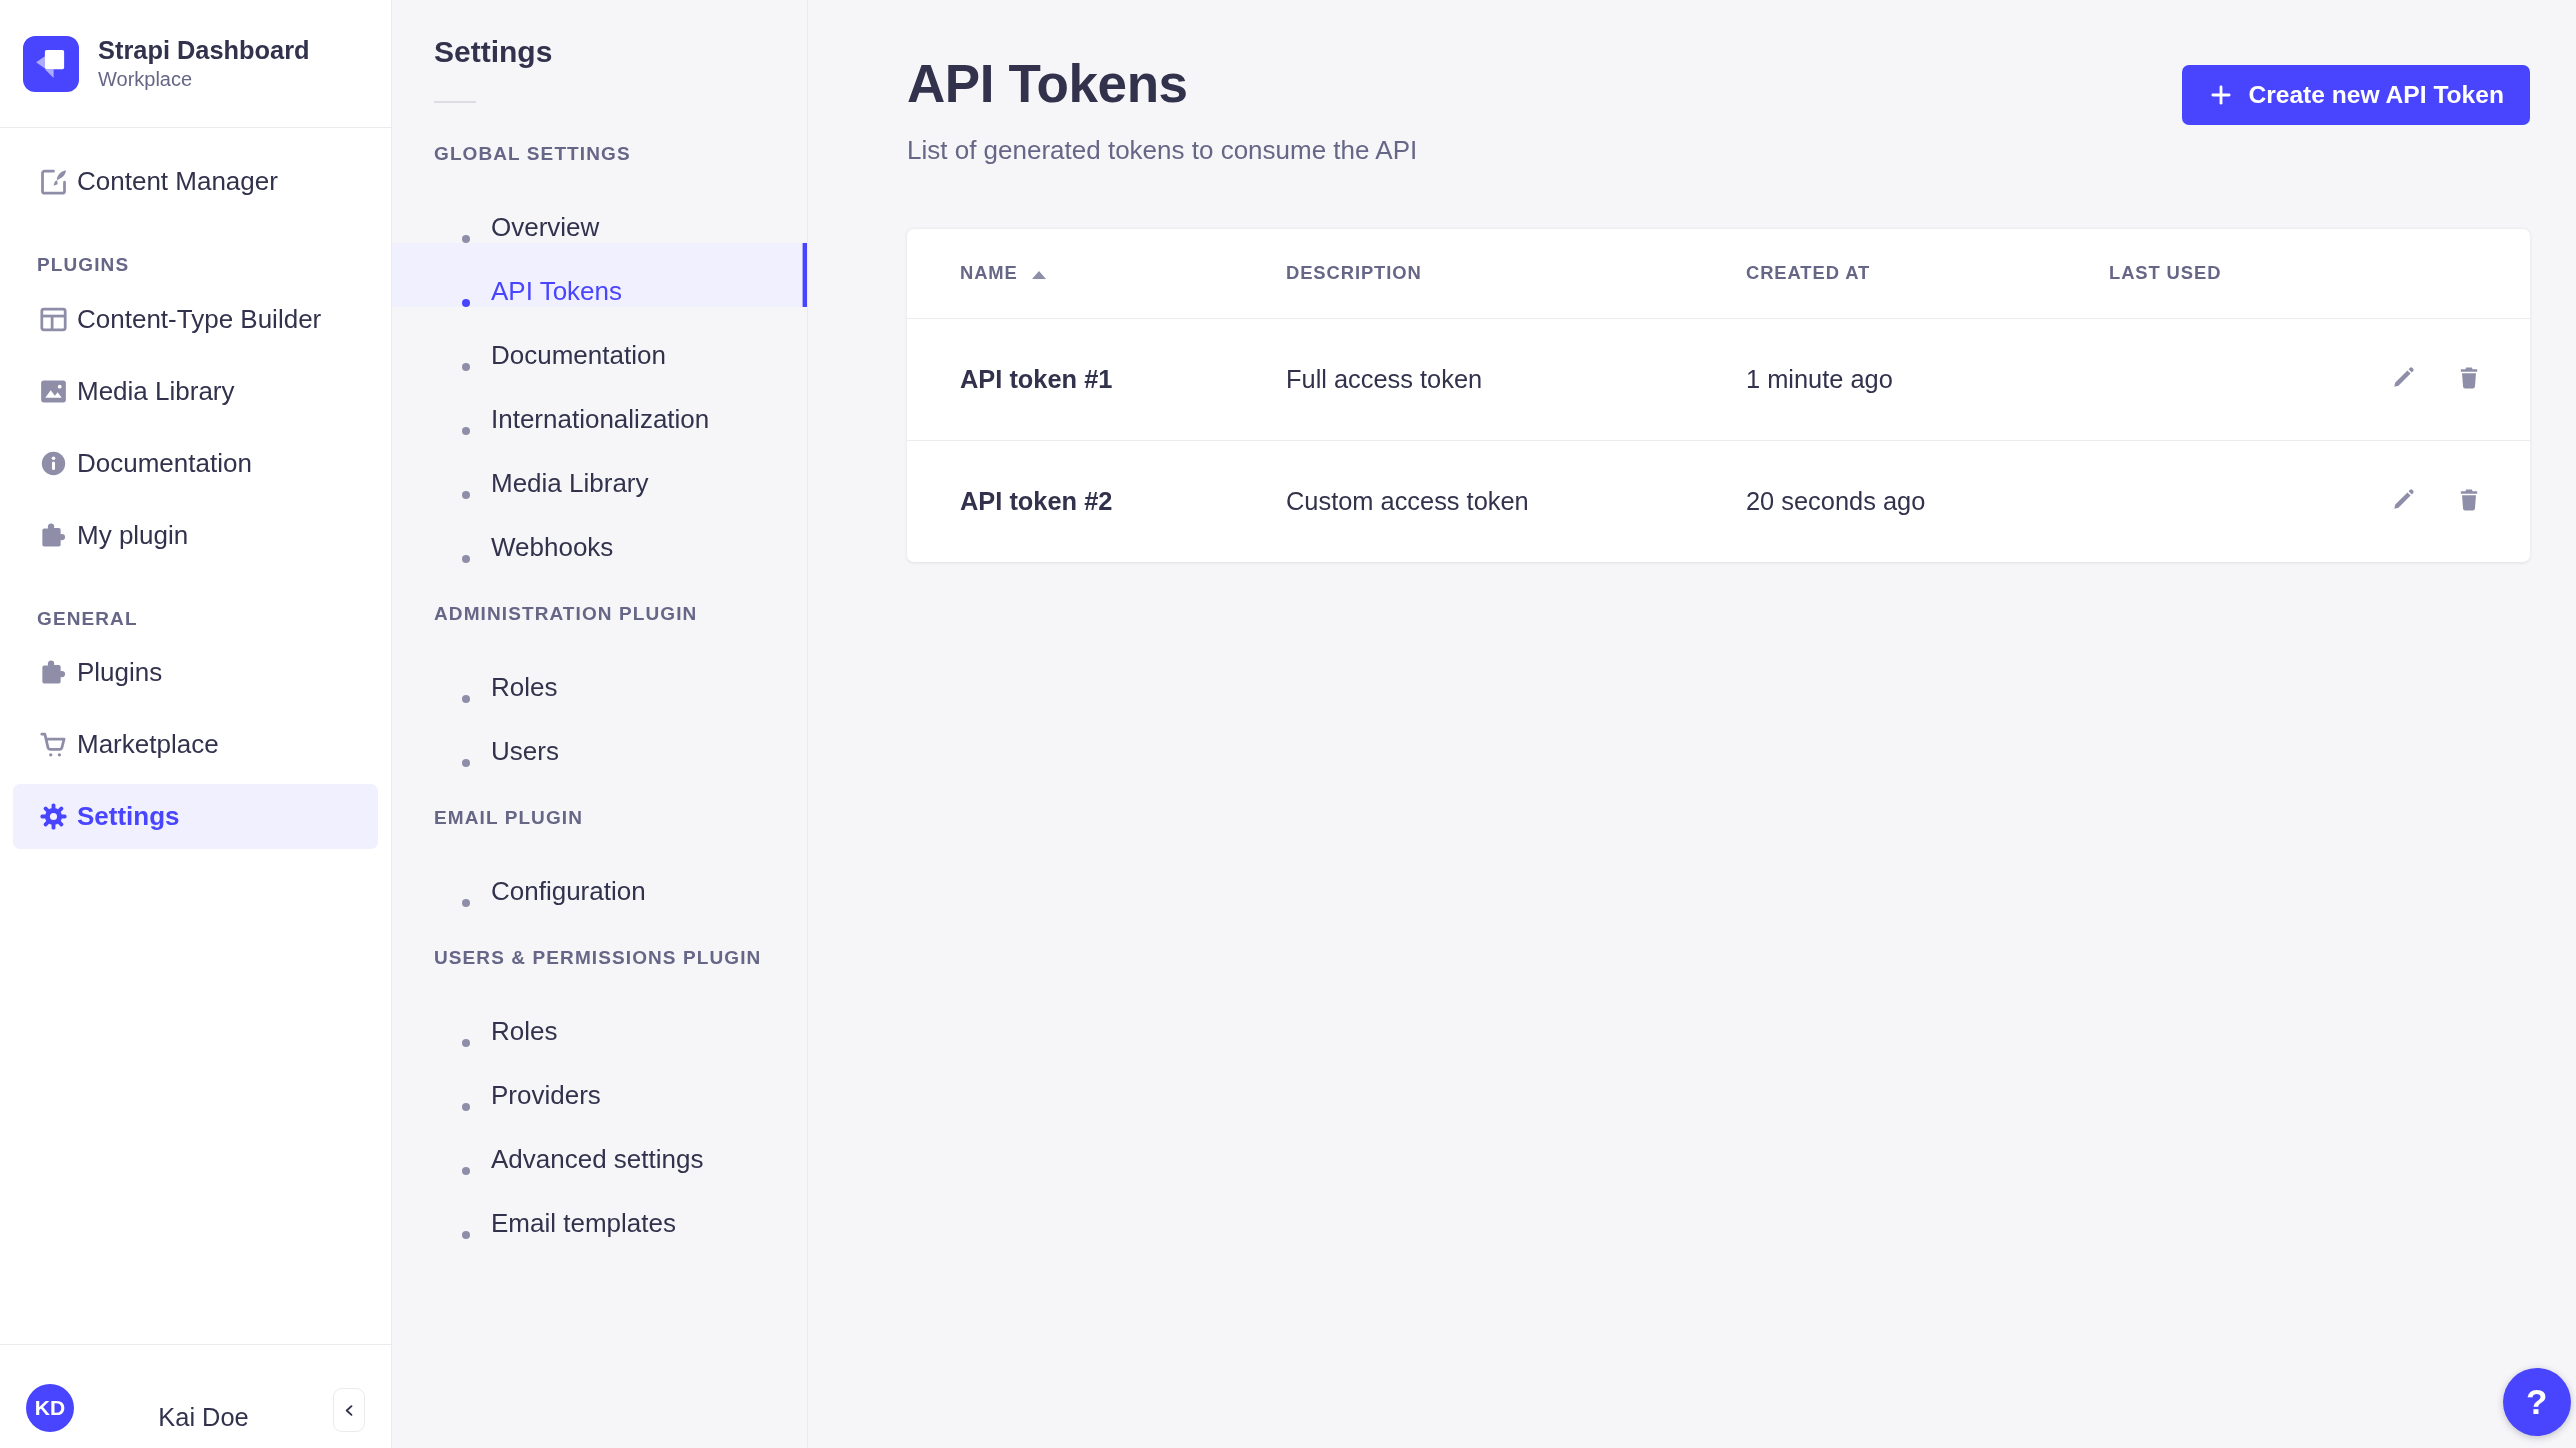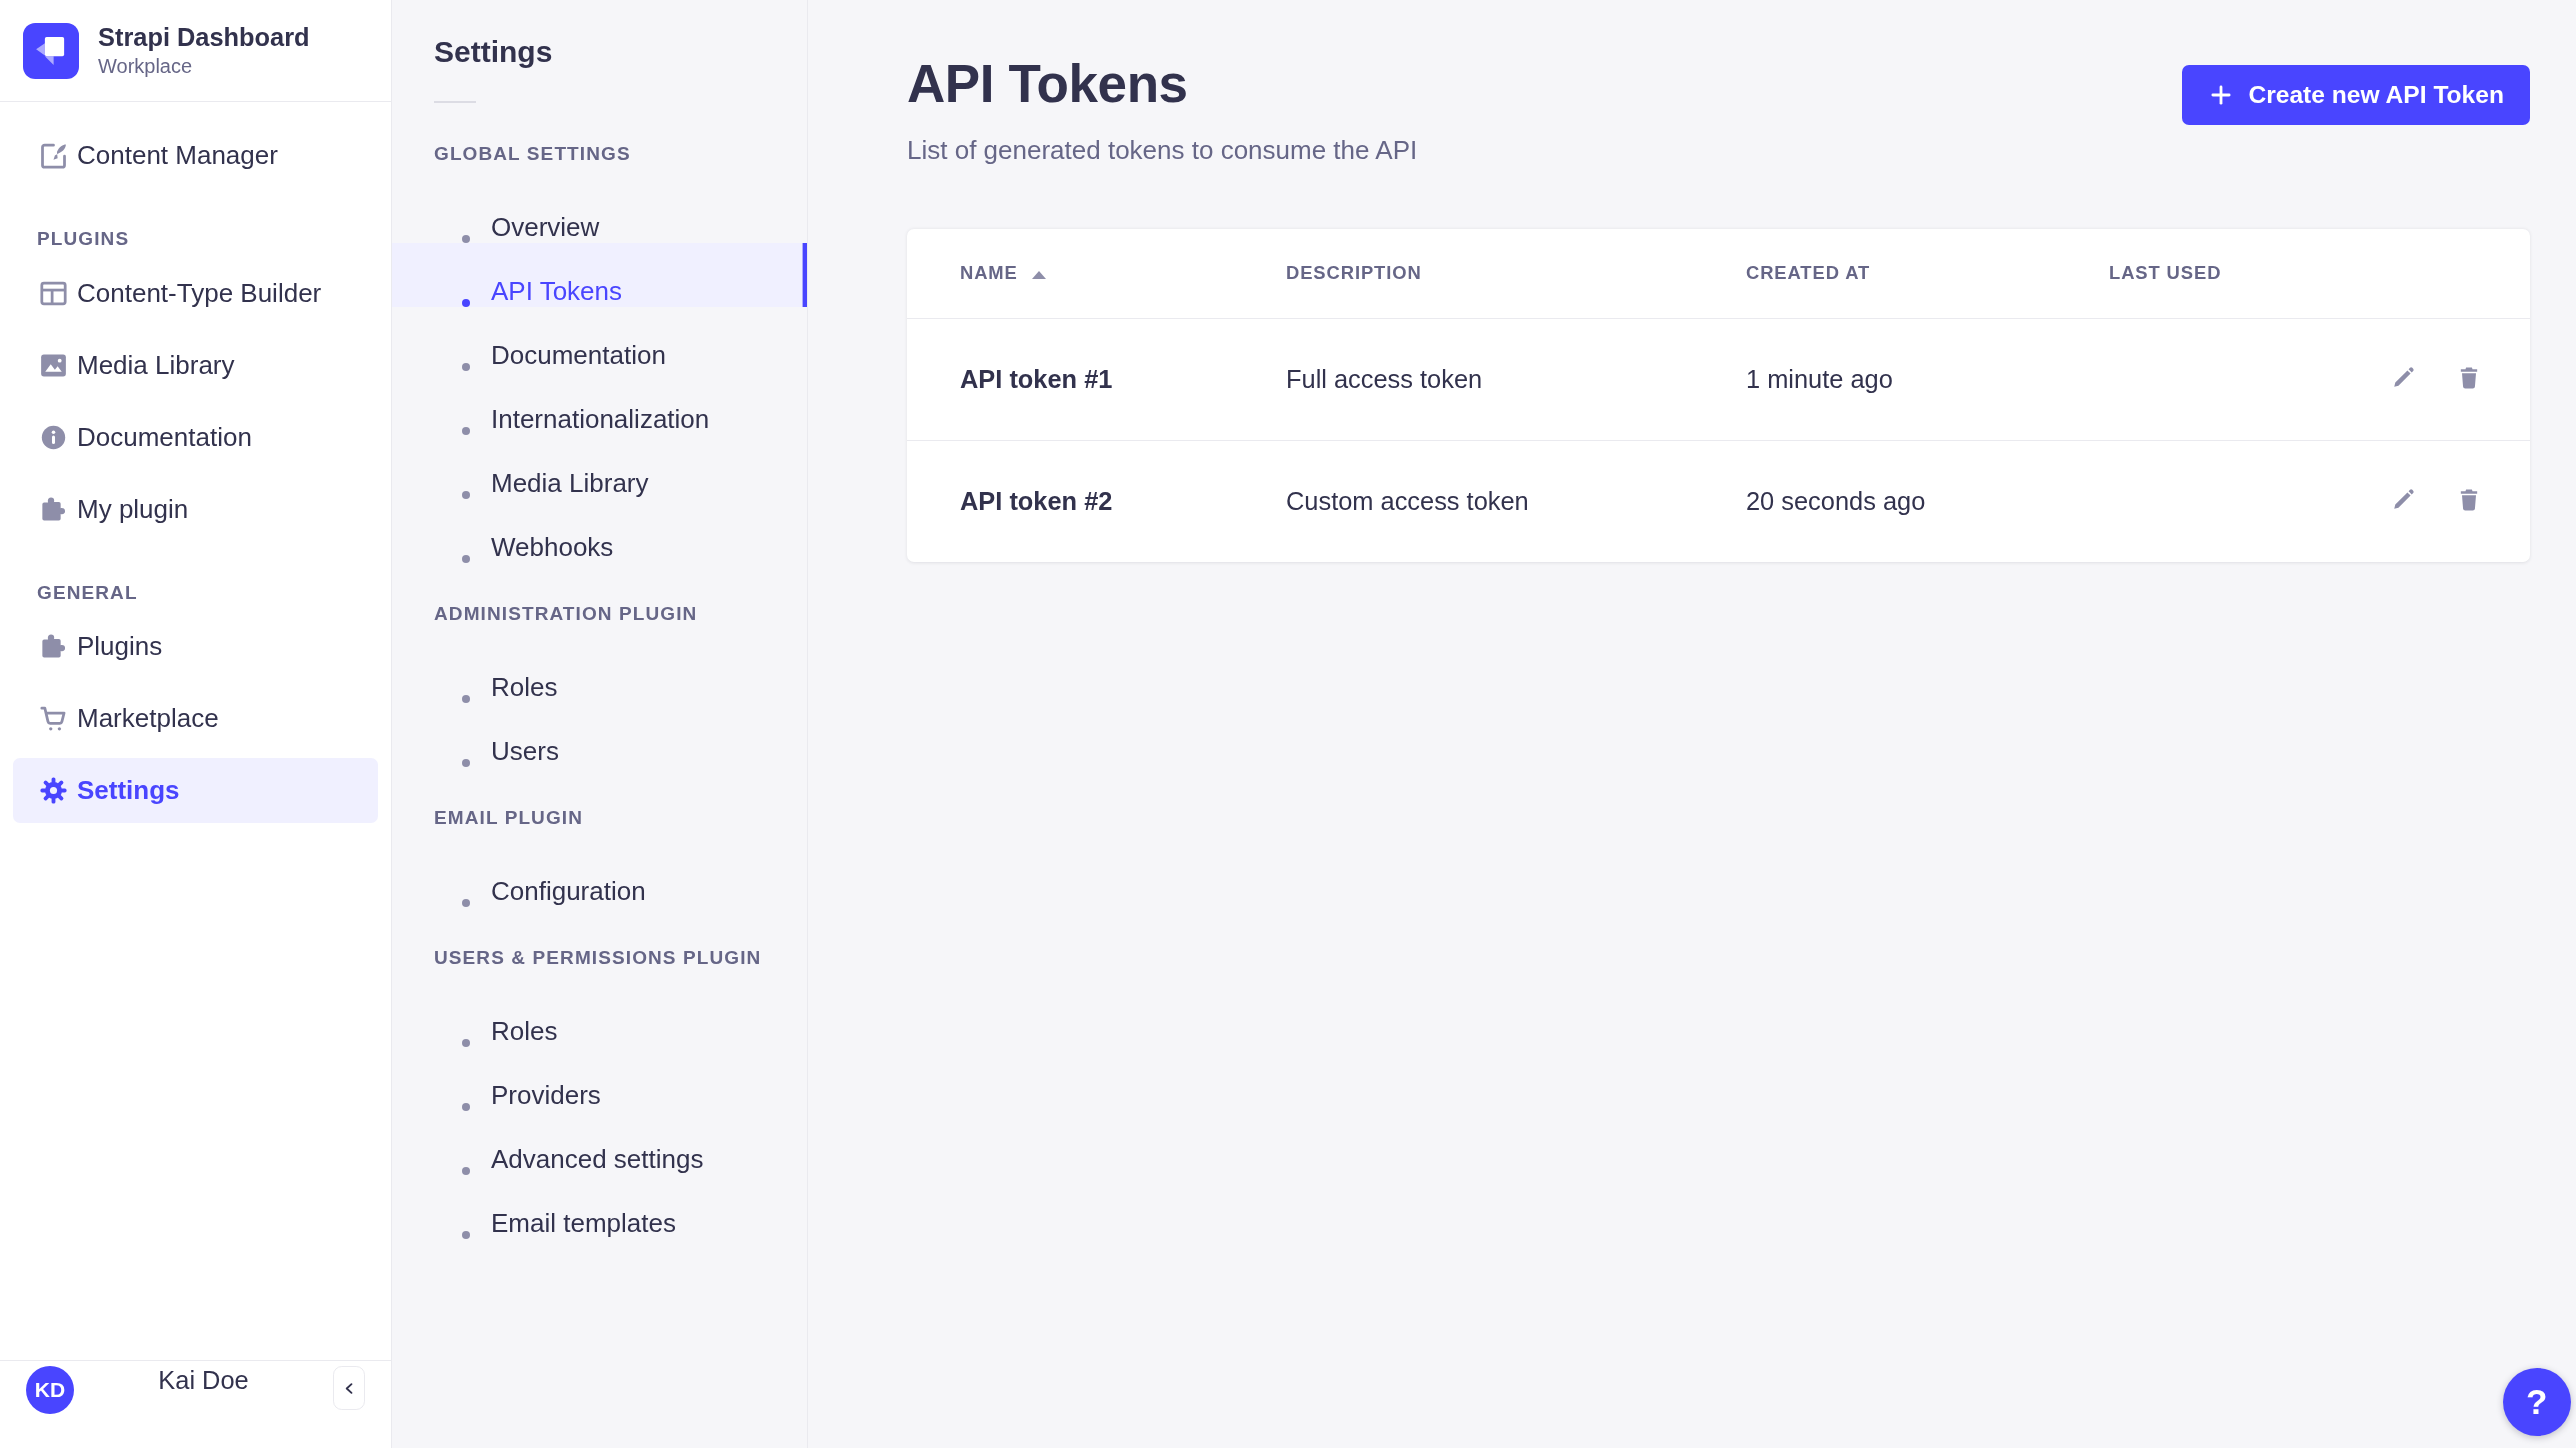--- a/index.html
+++ b/index.html
@@ -13,43 +13,43 @@
   }
   .app { display: flex; width: 100%; height: 100%; }
 
   
   .sidebar {
     width: 392px; min-width: 392px; height: 100%;
     background: #FFFFFF; border-right: 0.9px solid #EAEAEF;
     display: flex; flex-direction: column;
   }
   .brand {
-    height: 102px; display: flex; align-items: center;
+    height: 128px; display: flex; align-items: center;
     padding: 0 23px; gap: 19px; border-bottom: 0.9px solid #EAEAEF;
     cursor: pointer;
   }
   .brand-logo { width: 56px; height: 56px; flex: 0 0 auto; }
   .brand-title { font-size: 25.4px; font-weight: 700; color: #32324D; line-height: 1.15; }
   .brand-sub { font-size: 20px; color: #666687; margin-top: 3.5px; }
 
   .nav { flex: 1; padding-top: 14px; }
   .nav-item {
     display: flex; align-items: center; gap: 7px;
     height: 65px; margin: 7px 13px; padding: 0 24px;
     border-radius: 7px; font-size: 26px; color: #32324D; cursor: pointer;
   }
   .nav-item .icon { width: 33px; height: 33px; flex: 0 0 auto; }
   .nav-item.active { background: #F0F0FF; color: #4945FF; font-weight: 700; }
   .nav-section-label {
     font-size: 19px; font-weight: 700; letter-spacing: 1.1px;
     color: #666687; margin: 40px 0 10.5px 37px;
   }
   .user-area {
-    height: 88px; border-top: 0.9px solid #EAEAEF;
-    display: flex; align-items: flex-start; padding: 5px 26px;
+    height: 104px; border-top: 0.9px solid #EAEAEF;
+    display: flex; align-items: flex-end; padding: 16px 26px;
   }
   .avatar {
     width: 48px; height: 48px; border-radius: 50%;
     background: #4945FF; color: #FFFFFF; font-size: 21px; font-weight: 700;
     display: flex; align-items: center; justify-content: center; cursor: pointer;
   }
   .user-name { flex: 1; text-align: center; font-size: 25.4px; color: #32324D; }
   .collapse-btn {
     width: 32px; height: 44px; background: #FFFFFF;
     border: 0.9px solid #EAEAEF; border-radius: 8.8px;

